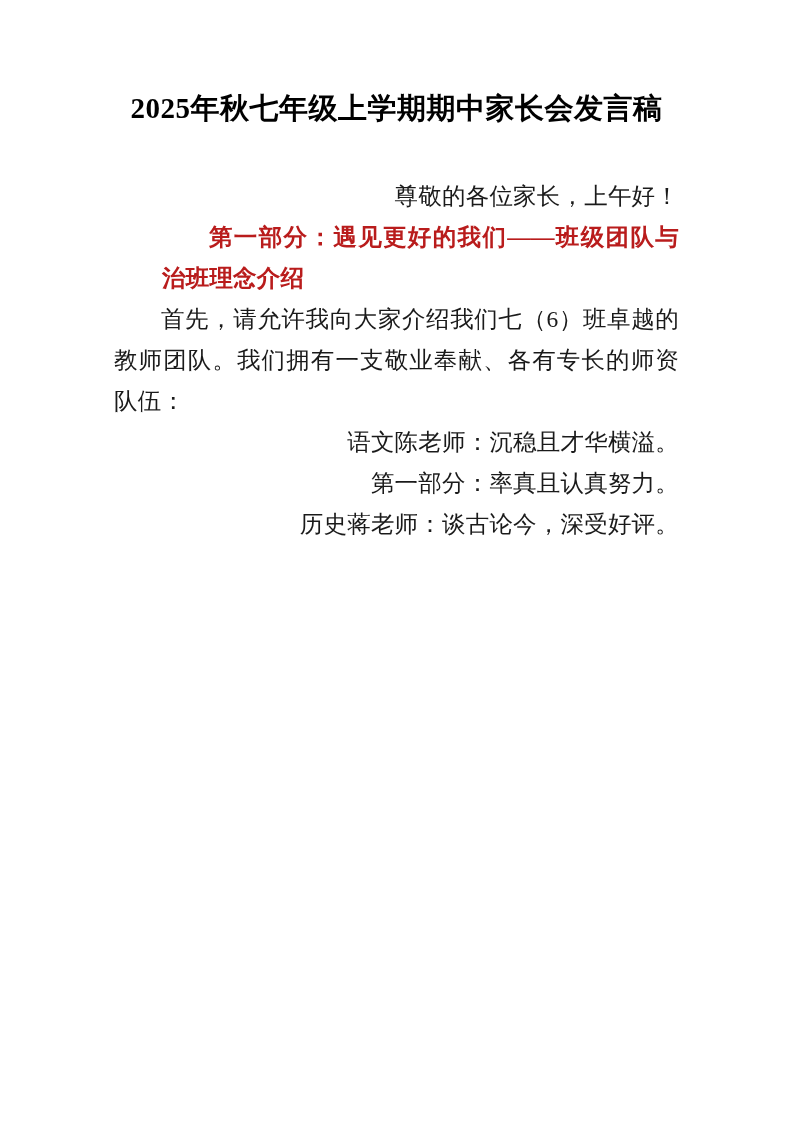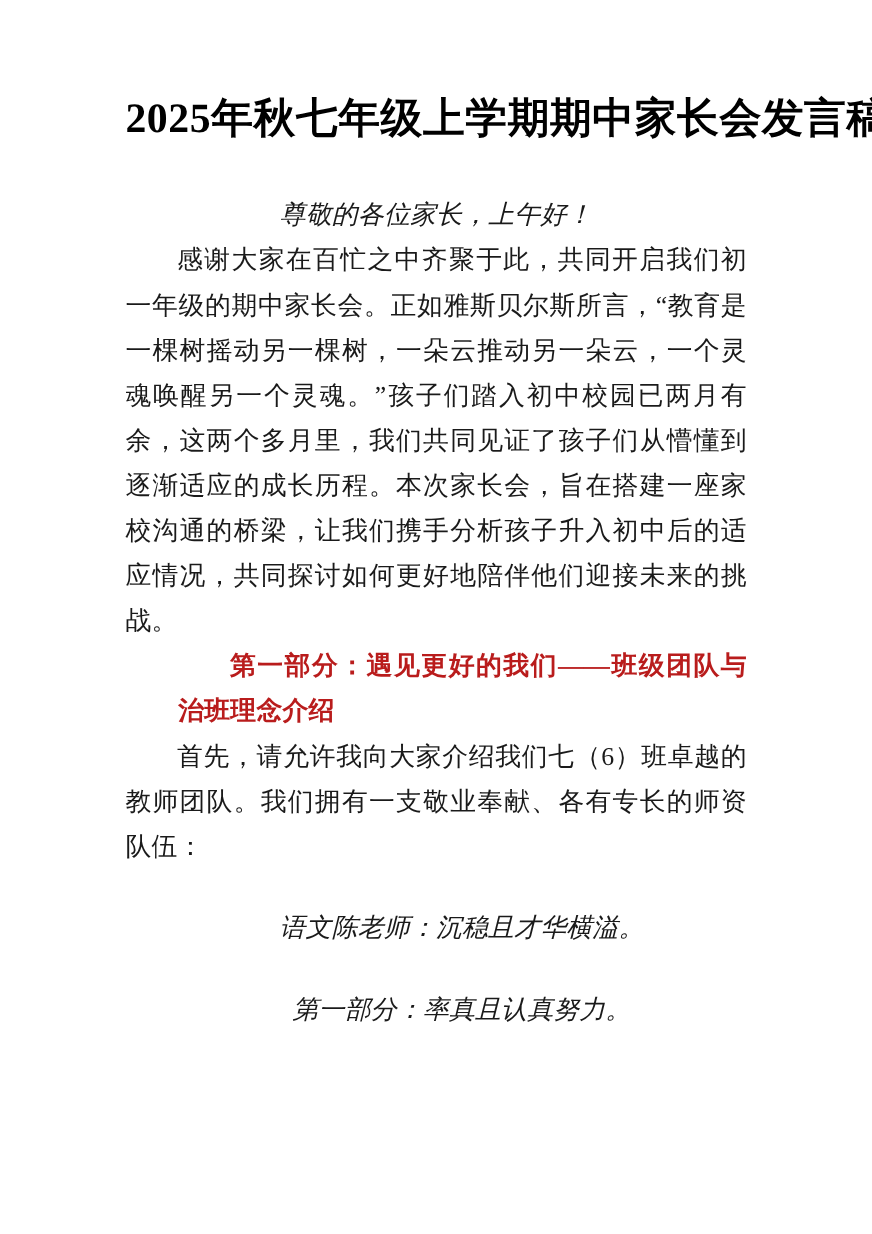--- a/index.html
+++ b/index.html
@@ -18,21 +18,21 @@
     box-sizing: border-box;
   }
   .content {
     position: absolute;
     left: 114px;
     top: 86px;
     width: 565px;
   }
   .doc-title {
     font-family: "Liberation Serif", "DejaVu Serif", serif;
-    font-size: 38px;
+    font-size: 29px;
     line-height: 44px;
     color: #000000;
     text-align: center;
     letter-spacing: 0.5px;
     margin: 0 0 46px 0;
     white-space: nowrap;
   }
   .para {
     font-family: "Liberation Serif", "DejaVu Serif", serif;
     font-size: 23.5px;
@@ -42,52 +42,50 @@
     text-justify: inter-ideograph;
     margin: 0;
     letter-spacing: 0.2px;
     word-break: break-all;
   }
   .para.indent-2 {
     text-indent: 47px;
   }
   .para.indent-1 {
     text-indent: 47px;
-    margin-top: 33px;
   }
   .para.indent-0 {
     text-indent: 0;
   }
   .para.bold {
     font-weight: bold;
     color: #b91c1c;
     margin-left: 48px;
   }
   .para.short {
-    text-align: center;
-    font-style: italic;
+    text-align: right;
   }
 </style>
 </head>
 <body>
 
 <div class="page">
   <div class="content">
 
     <h1 class="doc-title">2025年秋七年级上学期期中家长会发言稿</h1>
 
     <p class="para indent-0 short">尊敬的各位家长，上午好！</p>
 
-    <p class="para indent-2">感谢大家在百忙之中齐聚于此，共同开启我们初一年级的期中家长会。正如雅斯贝尔斯所言，“教育是一棵树摇动另一棵树，一朵云推动另一朵云，一个灵魂唤醒另一个灵魂。”孩子们踏入初中校园已两月有余，这两个多月里，我们共同见证了孩子们从懵懂到逐渐适应的成长历程。本次家长会，旨在搭建一座家校沟通的桥梁，让我们携手分析孩子升入初中后的适应情况，共同探讨如何更好地陪伴他们迎接未来的挑战。</p>
 
 
     <p class="para indent-2 bold">第一部分：遇见更好的我们——班级团队与治班理念介绍</p>
 
     <p class="para indent-2">首先，请允许我向大家介绍我们七（6）班卓越的教师团队。我们拥有一支敬业奉献、各有专长的师资队伍：</p>
 
     <p class="para indent-1 short">语文陈老师：沉稳且才华横溢。</p>
 
     <p class="para indent-1 short">第一部分：率真且认真努力。</p>
 
 
+    <p class="para indent-1 short">历史蒋老师：谈古论今，深受好评。</p>
 
   </div>
 </div>
 
 </body></html>

